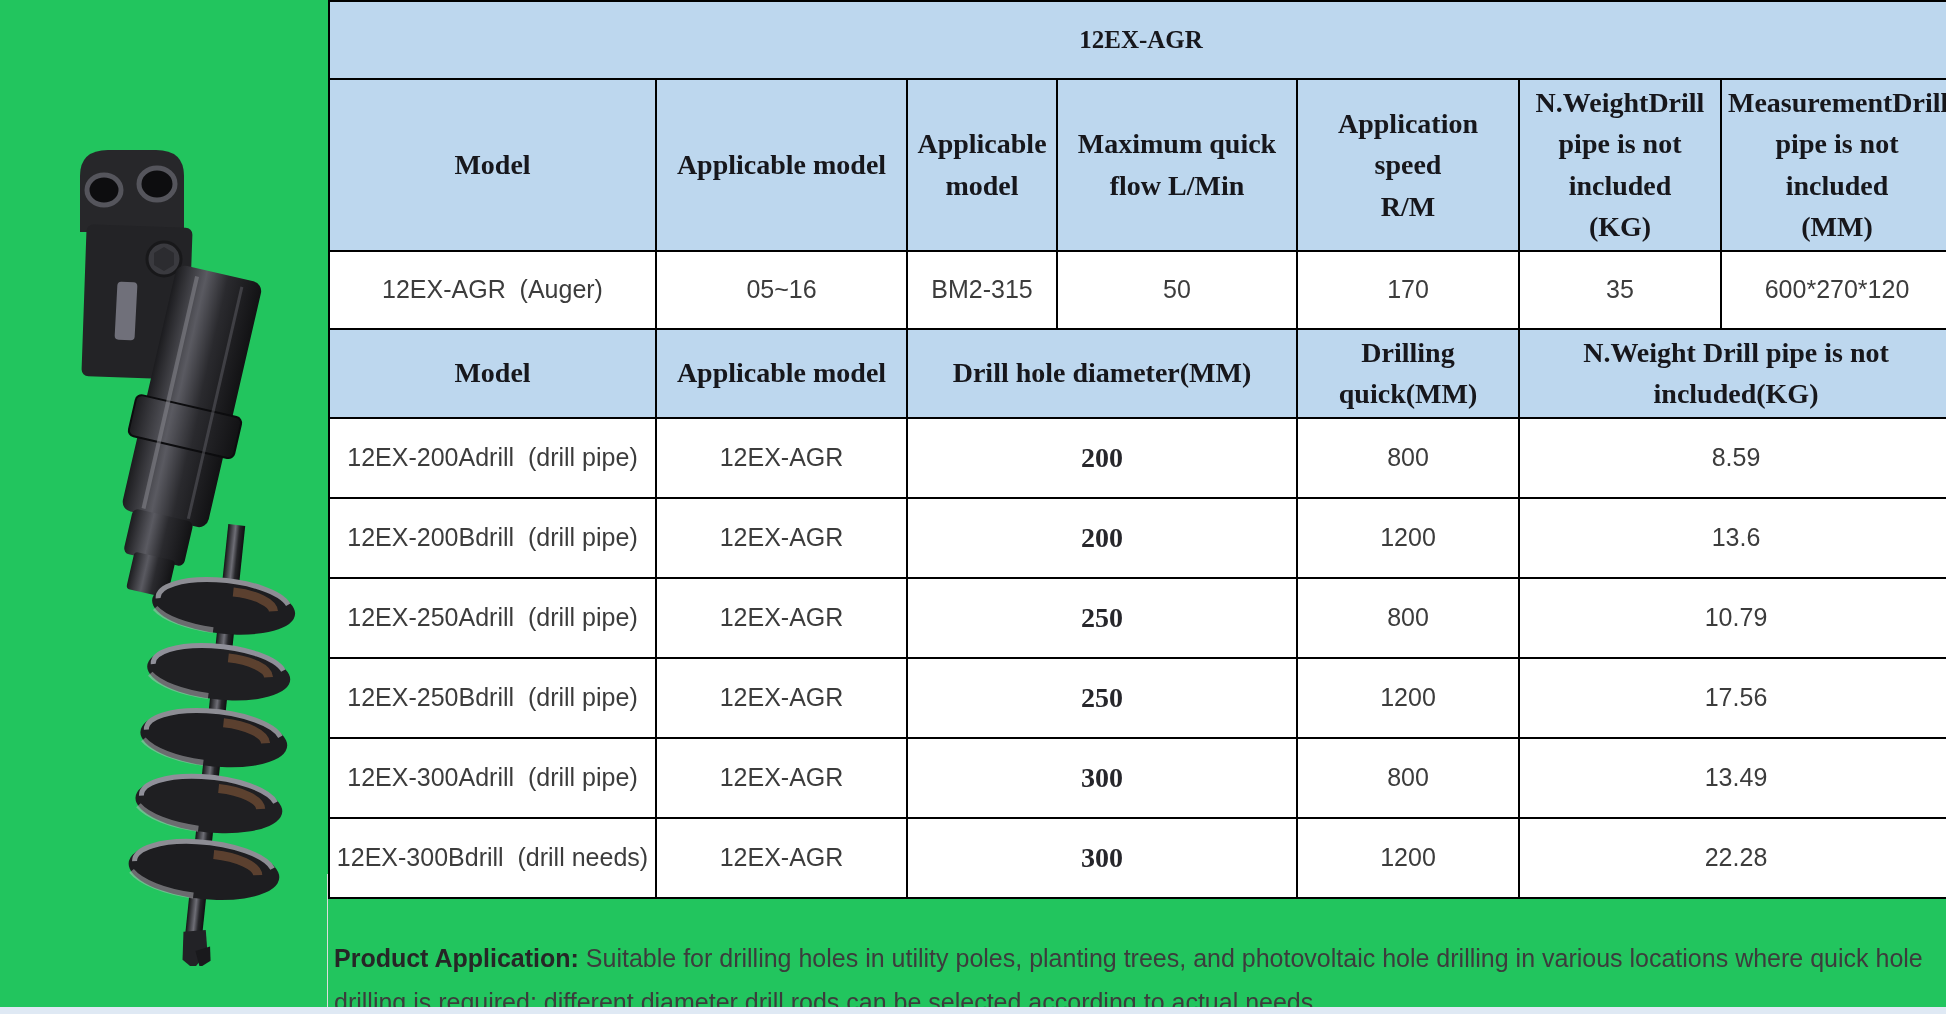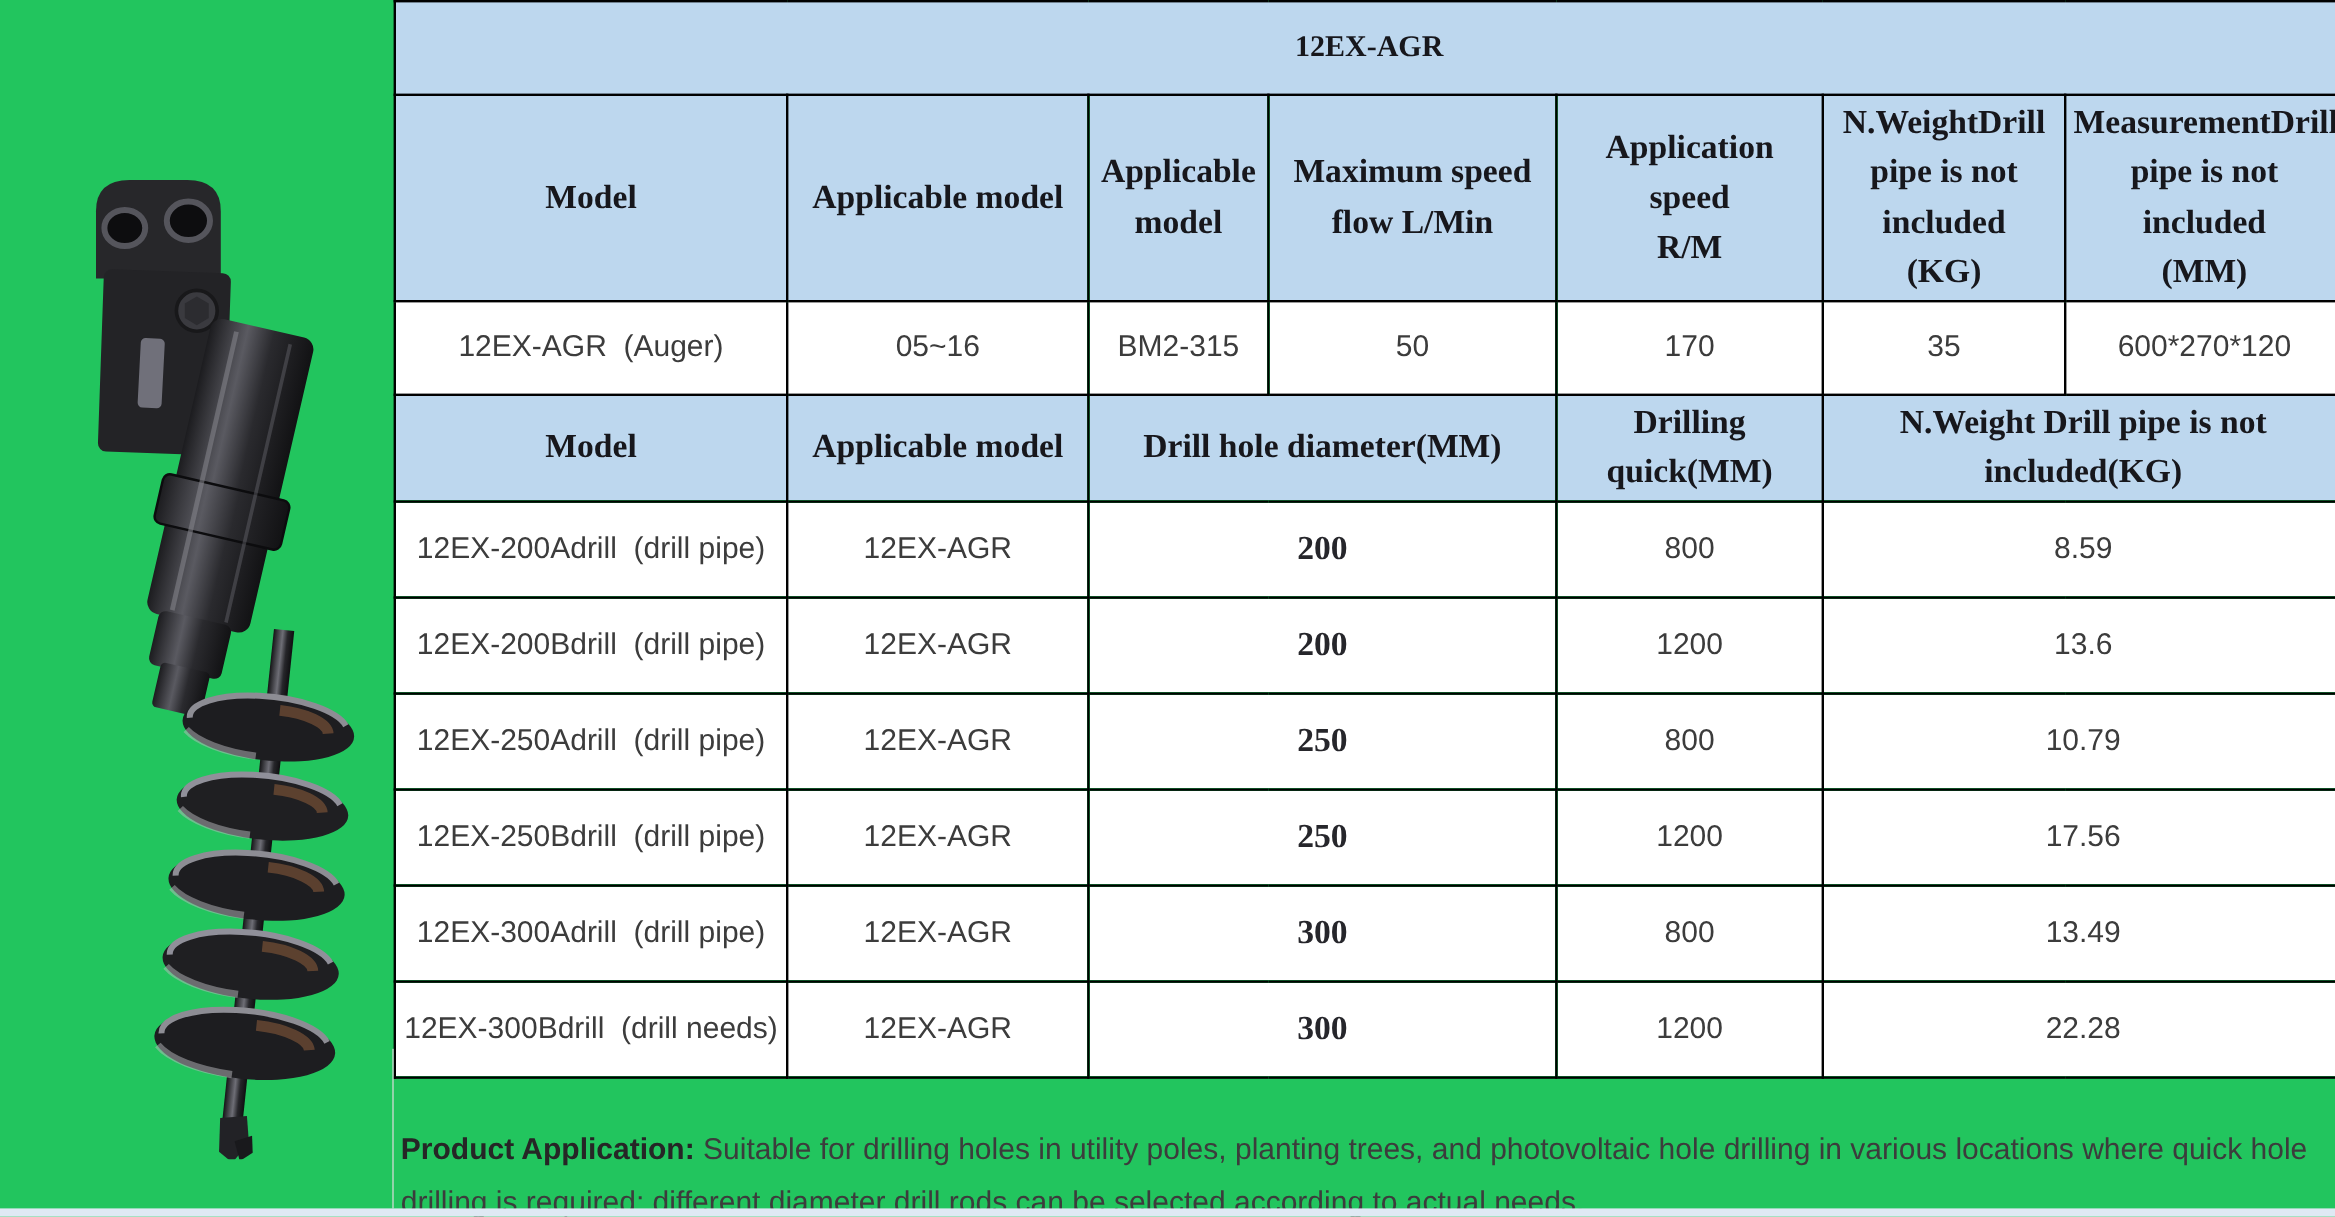--- a/index.html
+++ b/index.html
@@ -171,21 +171,21 @@
     <tbody>
         <tr class="r-title">
       <td colspan="7" class="title-cell">12EX-AGR</td>
     </tr>
 
     <tr class="r-h1">
       <td class="hdr">Model</td>
       <td class="hdr">Applicable model</td>
       <td class="hdr">Applicable
 model</td>
-      <td class="hdr">Maximum speed
+      <td class="hdr">Maximum quick
 flow L/Min</td>
       <td class="hdr">Application speed
 R/M</td>
       <td class="hdr">N.WeightDrill
 pipe is not
 included
 (KG)</td>
       <td class="hdr">MeasurementDrill
 pipe is not
 included

